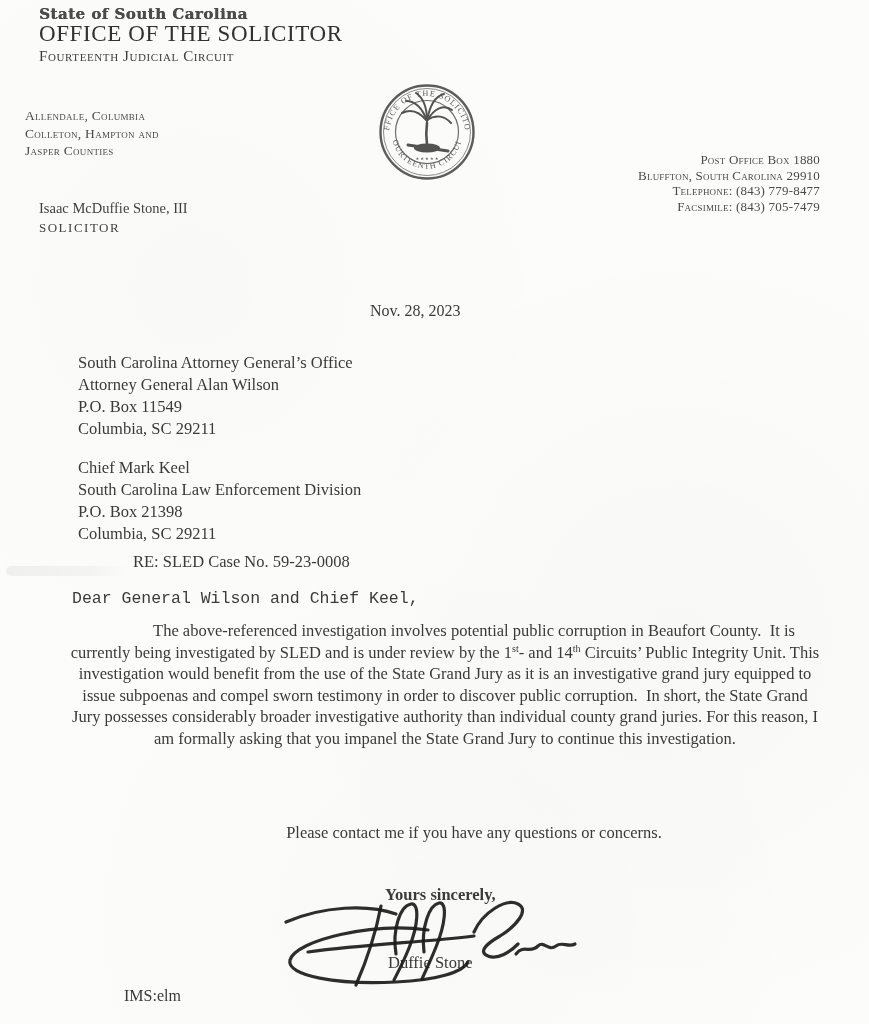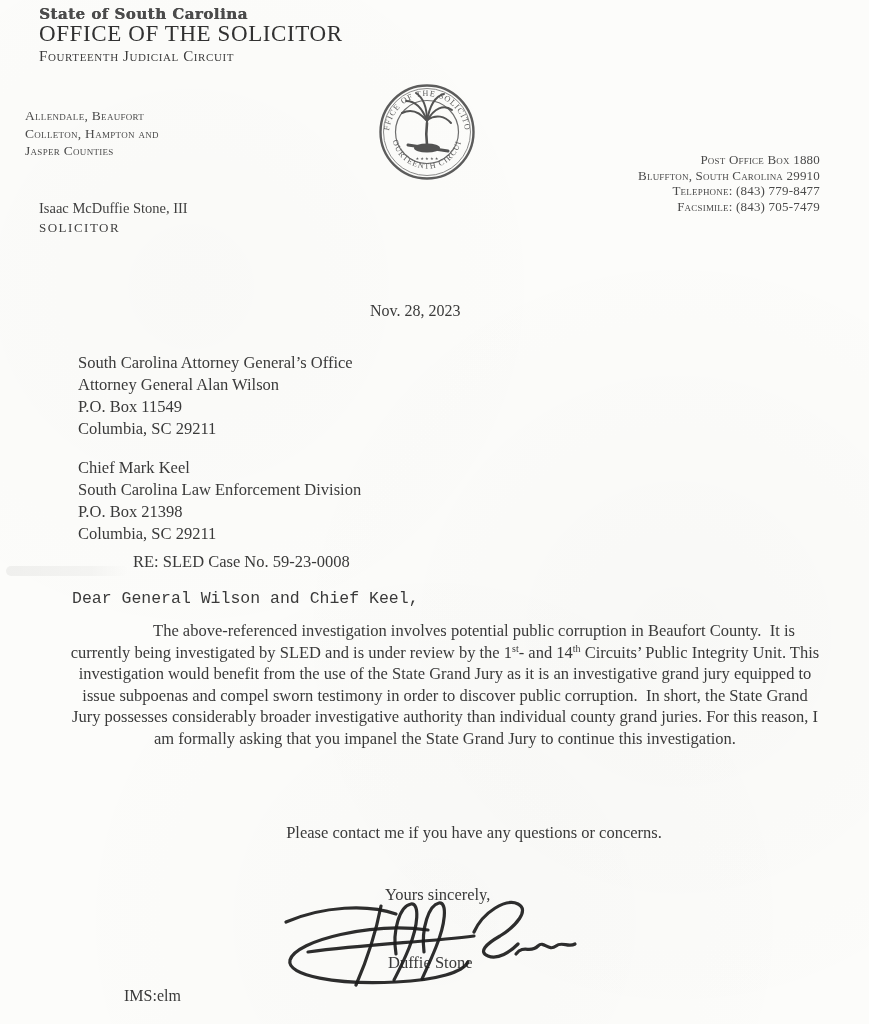--- a/index.html
+++ b/index.html
@@ -50,21 +50,21 @@
   .re-line { top:552px; left:133px; font-size:16.5px; }
   .salutation { top:589px; left:72px; font-size:16.5px;font-family:Liberation Mono, monospace; }
   .para {
     left:68px; width:754px; font-size:16.5px; line-height:21.5px;
     text-indent:58px; text-align:center;
   }
   .para-1 { top:620px; }
   .para-2 { top:789px; }
   .para-3 { top:822px; }
   sup { font-size:10px; vertical-align:super; line-height:0; }
-  .closing { top:885px; left:385px; font-size:16.5px; }
+  .closing { top:885px; left:385px; font-size:16.5px;font-weight:bold; }
   .signature-svg { top:892px; left:278px; width:300px; height:95px; }
   .signer-name { top:953px; left:388px; font-size:16.5px; }
   .initials { top:987px; left:124px; font-size:16px; }
 
   .smudge {
     top:566px; left:6px; width:122px; height:10px; border-radius:5px; opacity:0.75;
     background:linear-gradient(90deg, #ebebe9 0%, #f1f1ef 70%, rgba(241,241,239,0) 100%);
   }
 
   .seal text { font-family:"Liberation Serif", serif; fill:#454545; }
@@ -73,21 +73,21 @@
 </head>
 <body>
 
 <div class="page">
 
   <div class="abs center state-line">State of South Carolina</div>
   <div class="abs center office-title">OFFICE OF THE SOLICITOR</div>
   <div class="abs center circuit-line">Fourteenth Judicial Circuit</div>
 
   <div class="abs counties">
-    <div>Allendale, Beaufort</div>
+    <div>Allendale, Columbia</div>
     <div>Colleton, Hampton and</div>
     <div>Jasper Counties</div>
   </div>
 
   <div class="abs contact">
     <div>Post Office Box 1880</div>
     <div>Bluffton, South Carolina 29910</div>
     <div>Telephone: (843) 779-8477</div>
     <div>Facsimile: (843) 705-7479</div>
   </div>

